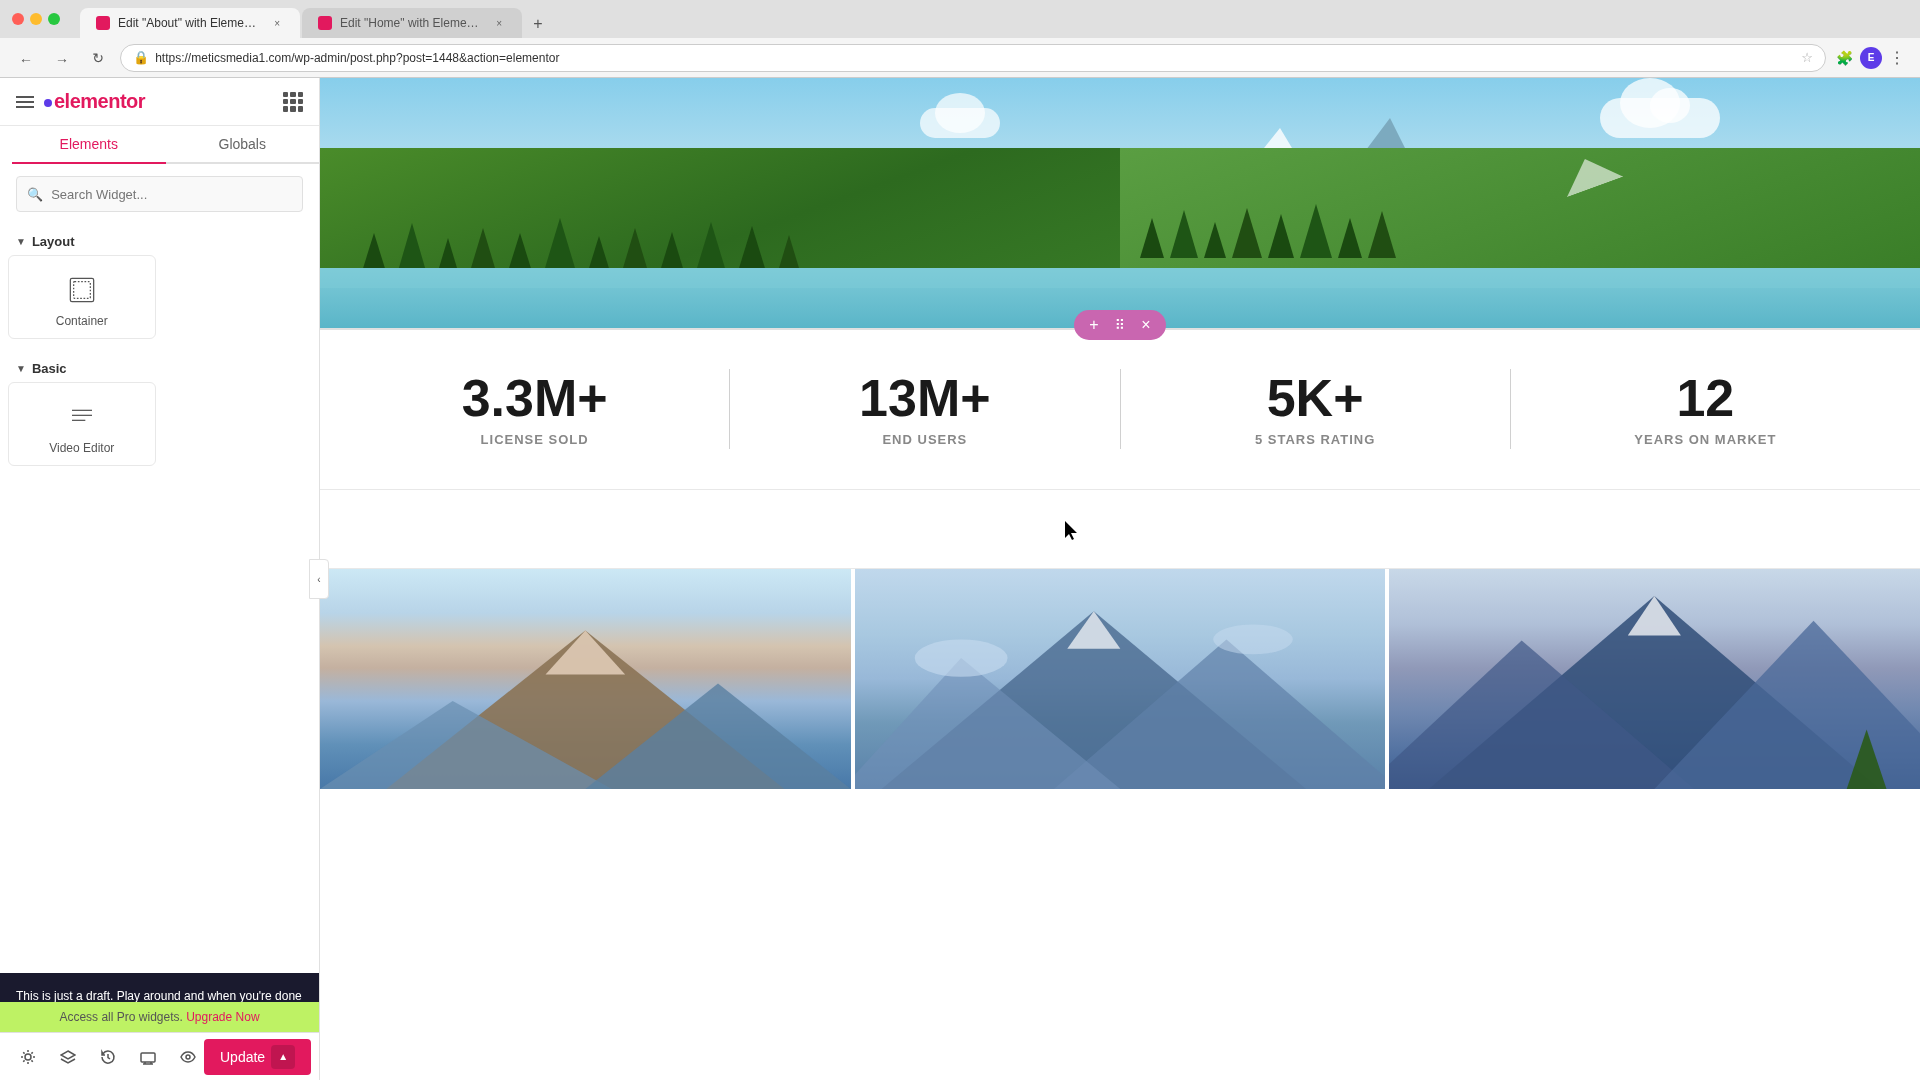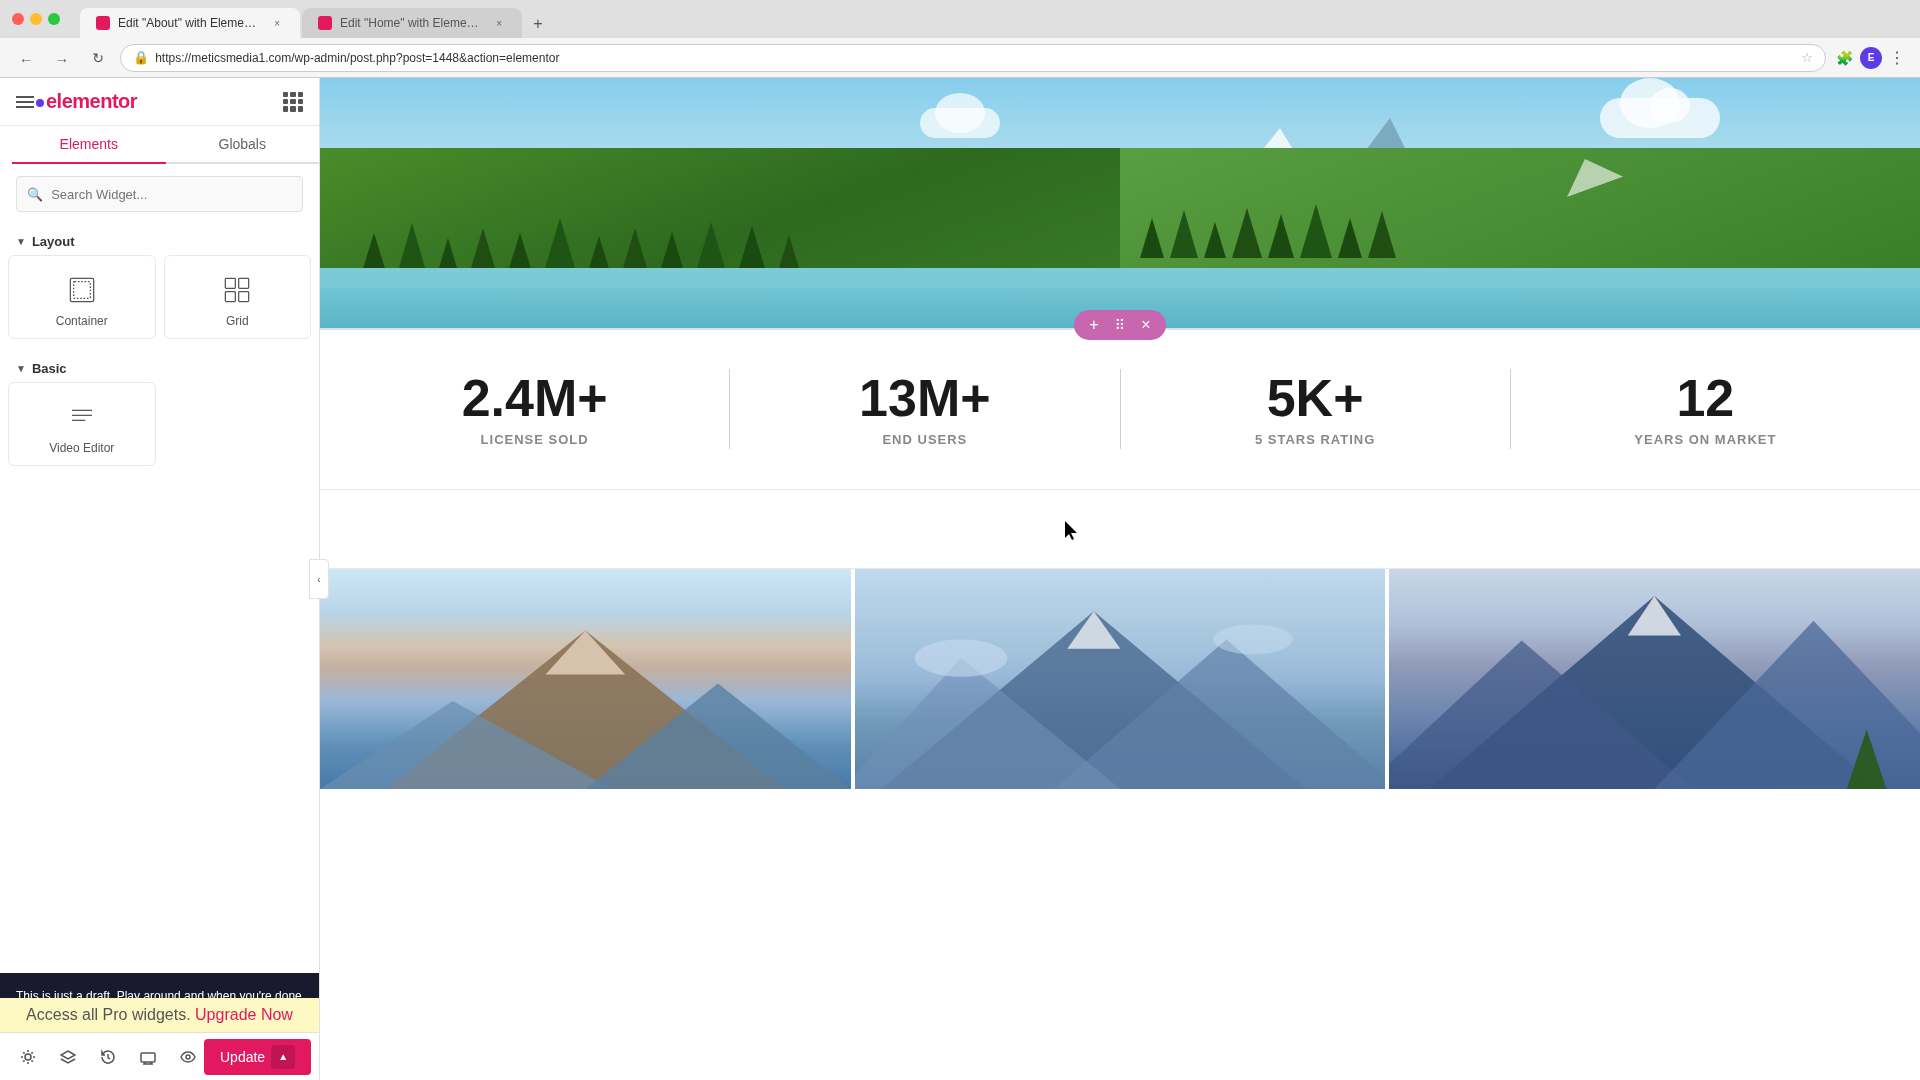--- a/index.html
+++ b/index.html
@@ -27,21 +27,21 @@
     .url-bar-text { flex: 1; font-size: 12px; color: #333; }
     .nav-icons-right { display: flex; gap: 4px; align-items: center; }
     .nav-icon { width: 22px; height: 22px; display: flex; align-items: center; justify-content: center; border-radius: 50%; cursor: pointer; }
 
     
     .app-body { display: flex; flex: 1; overflow: hidden; }
 
     
     .sidebar { width: 320px; background: #fff; border-right: 1px solid #e0e0e0; display: flex; flex-direction: column; flex-shrink: 0; position: relative; }
     .sidebar-header { padding: 12px 16px; border-bottom: 1px solid #e8e8e8; display: flex; align-items: center; justify-content: space-between; }
-    .sidebar-header-left { display: flex; align-items: center; gap: 0; }
+    .sidebar-header-left { display: flex; align-items: center; gap: 8px; }
     .hamburger-icon { width: 20px; height: 20px; display: flex; flex-direction: column; justify-content: center; gap: 3px; cursor: pointer; }
     .hamburger-line { width: 18px; height: 2px; background: #555; }
     .elementor-logo { font-size: 20px; font-weight: 700; color: #e2195e; letter-spacing: -0.5px; }
     .logo-dot { width: 8px; height: 8px; background: #5d3be8; border-radius: 50%; display: inline-block; margin-right: 2px; vertical-align: middle; }
     .grid-icon { width: 20px; height: 20px; cursor: pointer; display: grid; grid-template-columns: 1fr 1fr 1fr; gap: 2px; }
     .grid-dot { background: #555; border-radius: 1px; }
 
     
     .sidebar-tabs { display: flex; border-bottom: 2px solid #e0e0e0; margin-left: 12px; }
     .sidebar-tab { flex: 1; padding: 10px 0; text-align: center; font-size: 14px; cursor: pointer; color: #666; border-bottom: 2px solid transparent; margin-bottom: -2px; }
@@ -68,21 +68,21 @@
 
     
     .sidebar-tooltip { position: absolute; bottom: 100px; left: 0; right: 0; background: #1a1a2e; color: #fff; padding: 12px 16px; font-size: 12px; line-height: 1.5; }
     .tooltip-revision { display: flex; align-items: center; gap: 8px; margin-top: 8px; padding-top: 8px; border-top: 1px solid #333; }
     .revision-avatars { display: flex; gap: -4px; }
     .revision-avatar { width: 24px; height: 24px; border-radius: 50%; background: #555; border: 2px solid #1a1a2e; }
     .view-revisions-btn { margin-left: auto; font-size: 12px; color: #aaa; cursor: pointer; white-space: nowrap; }
 
     
     .sidebar-bottom { position: absolute; bottom: 0; left: 0; right: 0; }
-    .upgrade-bar { background: #fef9c3; padding: 8px 16px; font-size: 16px; color: #555; text-align: center; }
+    .upgrade-bar { background: #bef264; padding: 8px 16px; font-size: 12px; color: #555; text-align: center; }
     .upgrade-bar a { color: #e2195e; text-decoration: none; font-weight: 500; }
     .bottom-toolbar { height: 48px; background: #fff; border-top: 1px solid #e0e0e0; display: flex; align-items: center; justify-content: space-between; padding: 0 12px; }
     .bottom-toolbar-left { display: flex; gap: 8px; }
     .bottom-btn { width: 32px; height: 32px; border-radius: 4px; display: flex; align-items: center; justify-content: center; cursor: pointer; color: #555; border: none; background: transparent; }
     .update-btn { background: #e2195e; color: white; border: none; border-radius: 4px; padding: 6px 16px; font-size: 14px; font-weight: 500; cursor: pointer; display: flex; align-items: center; gap: 6px; }
     .update-caret { width: 24px; height: 24px; background: rgba(0,0,0,0.15); border-radius: 4px; display: flex; align-items: center; justify-content: center; font-size: 10px; }
 
     
     .canvas { flex: 1; background: #f0f0f0; overflow: hidden; position: relative; }
     .canvas-inner { width: 100%; height: 100%; overflow: hidden; }
@@ -193,31 +193,20 @@
         <div class="widget-item">
           <div class="widget-icon">
             <svg viewBox="0 0 36 36" fill="none" stroke="#555" stroke-width="1.5">
               <rect x="4" y="4" width="28" height="28" rx="2"></rect>
               <rect x="8" y="8" width="20" height="20" rx="1" stroke-dasharray="2 2"></rect>
             </svg>
           </div>
           <span class="widget-label">Container</span>
         </div>
 
-        <div class="widget-item">
-          <div class="widget-icon">
-            <svg viewBox="0 0 36 36" fill="none" stroke="#555" stroke-width="1.5">
-              <rect x="4" y="4" width="12" height="12" rx="1"></rect>
-              <rect x="20" y="4" width="12" height="12" rx="1"></rect>
-              <rect x="4" y="20" width="12" height="12" rx="1"></rect>
-              <rect x="20" y="20" width="12" height="12" rx="1"></rect>
-            </svg>
-          </div>
-          <span class="widget-label">Grid</span>
-        </div>
       </div>
 
       <div class="section-header">
         <span class="section-arrow">▼</span>
         <span>Basic</span>
       </div>
       <div class="widgets-grid">
 
 
 
@@ -364,21 +353,21 @@
         <div style="position:relative;height:0;">
           <div style="position:absolute;top:-18px;left:50%;transform:translateX(-50%);background:#c966b0;border-radius:20px;padding:3px 8px;display:flex;gap:2px;align-items:center;z-index:20;">
             <div style="width:24px;height:24px;display:flex;align-items:center;justify-content:center;color:white;font-size:16px;cursor:pointer;border-radius:12px;">+</div>
             <div style="width:24px;height:24px;display:flex;align-items:center;justify-content:center;color:white;font-size:14px;cursor:pointer;border-radius:12px;">⠿</div>
             <div style="width:24px;height:24px;display:flex;align-items:center;justify-content:center;color:white;font-size:16px;cursor:pointer;border-radius:12px;">×</div>
           </div>
         </div>
 
         <div class="stats-section" style="border-top:1px solid #e0e0e0;">
           <div class="stat-item">
-            <div class="stat-number">2.4M+</div>
+            <div class="stat-number">3.3M+</div>
             <div class="stat-label">LICENSE SOLD</div>
           </div>
           <div class="stat-divider"></div>
           <div class="stat-item">
             <div class="stat-number">13M+</div>
             <div class="stat-label">END USERS</div>
           </div>
           <div class="stat-divider"></div>
           <div class="stat-item">
             <div class="stat-number">5K+</div>

